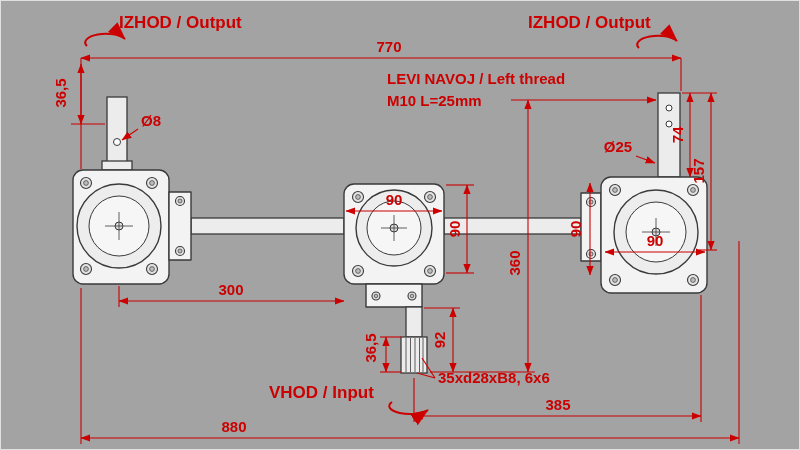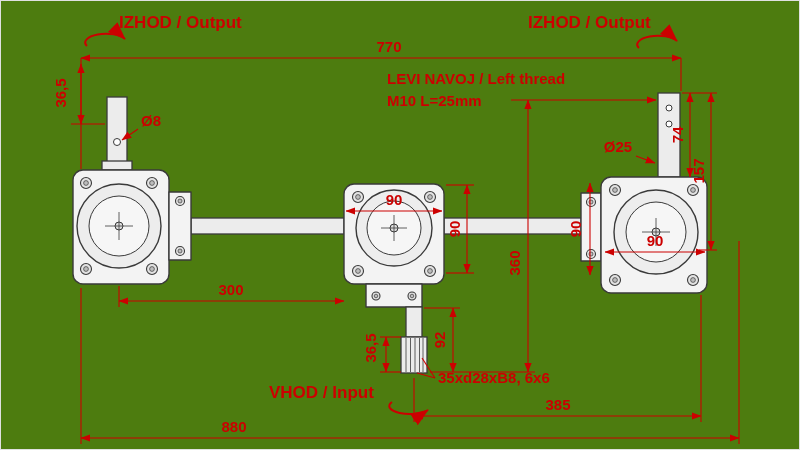--- a/index.html
+++ b/index.html
@@ -1,18 +1,18 @@
 <!DOCTYPE html>
 <html style="--dim: #cc0000; --outline: #3a3a3a;"><head>
 <meta charset="utf-8">
 <style>
   :root { --dim:#cc0000; --outline:#3a3a3a; }
   html,body { margin:0; padding:0; background:#ffffff; }
   .stage {
-    position:relative; width:800px; height:450px; background:#4d7c0f;
+    position:relative; width:800px; height:450px; background:#a3a3a3;
     font-family:"Liberation Sans", sans-serif; overflow:hidden;
     border:1px solid #e0e0e0; box-sizing:border-box;
   }
   svg { display:block; }
   .part   { fill:#f3f3f3; stroke:var(--outline); stroke-width:1.4; stroke-linejoin:round; }
   .shaft  { fill:#ececec; stroke:var(--outline); stroke-width:1.3; }
   .boss   { fill:#ededed; stroke:var(--outline); stroke-width:1.4; }
   .boss2  { fill:#f6f6f6; stroke:var(--outline); stroke-width:1; }
   .hub    { fill:#dddddd; stroke:var(--outline); stroke-width:1; }
   .bolt   { fill:#e2e2e2; stroke:var(--outline); stroke-width:1.1; }

